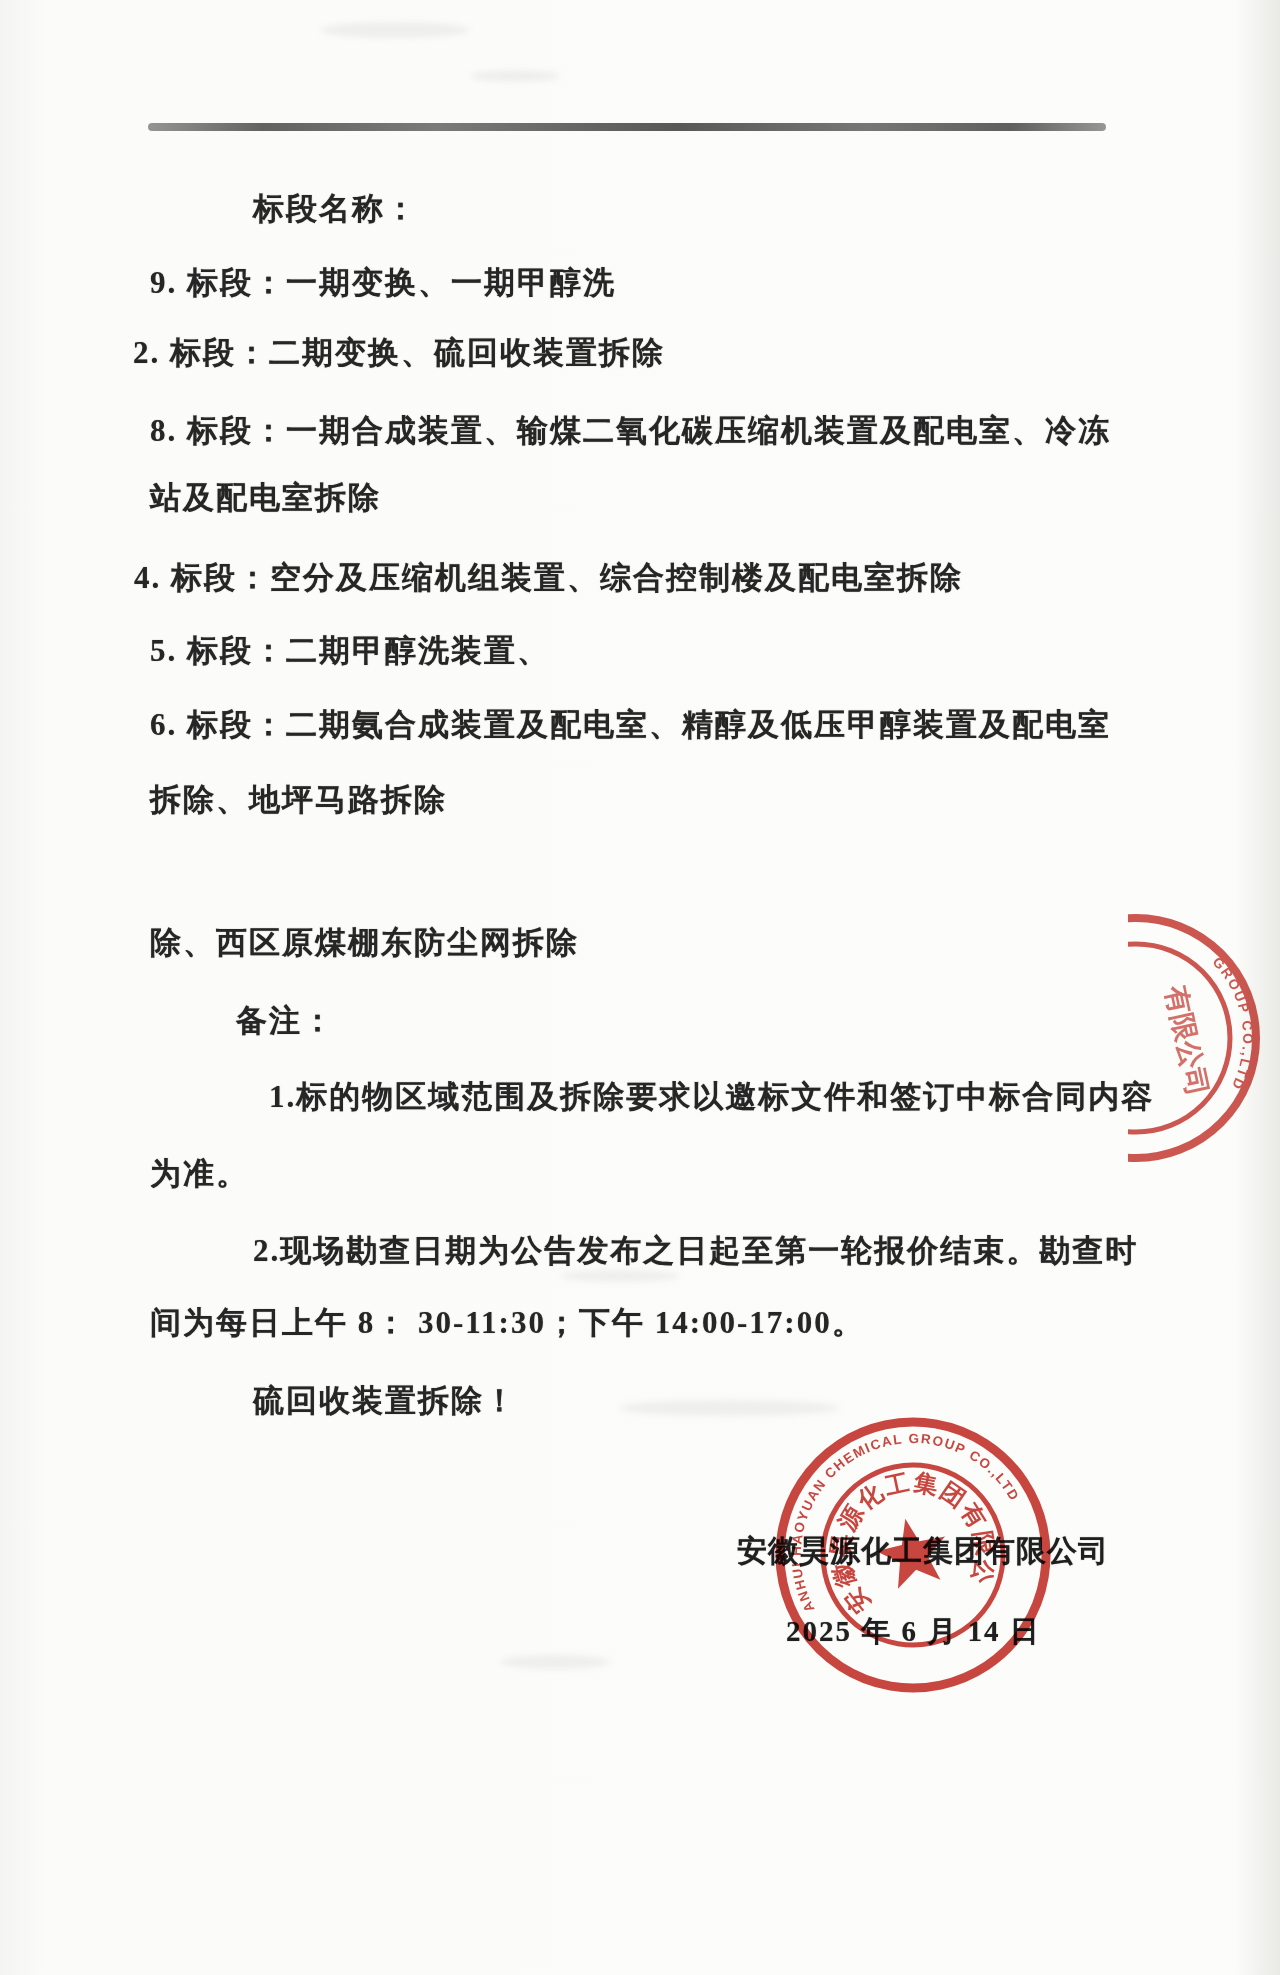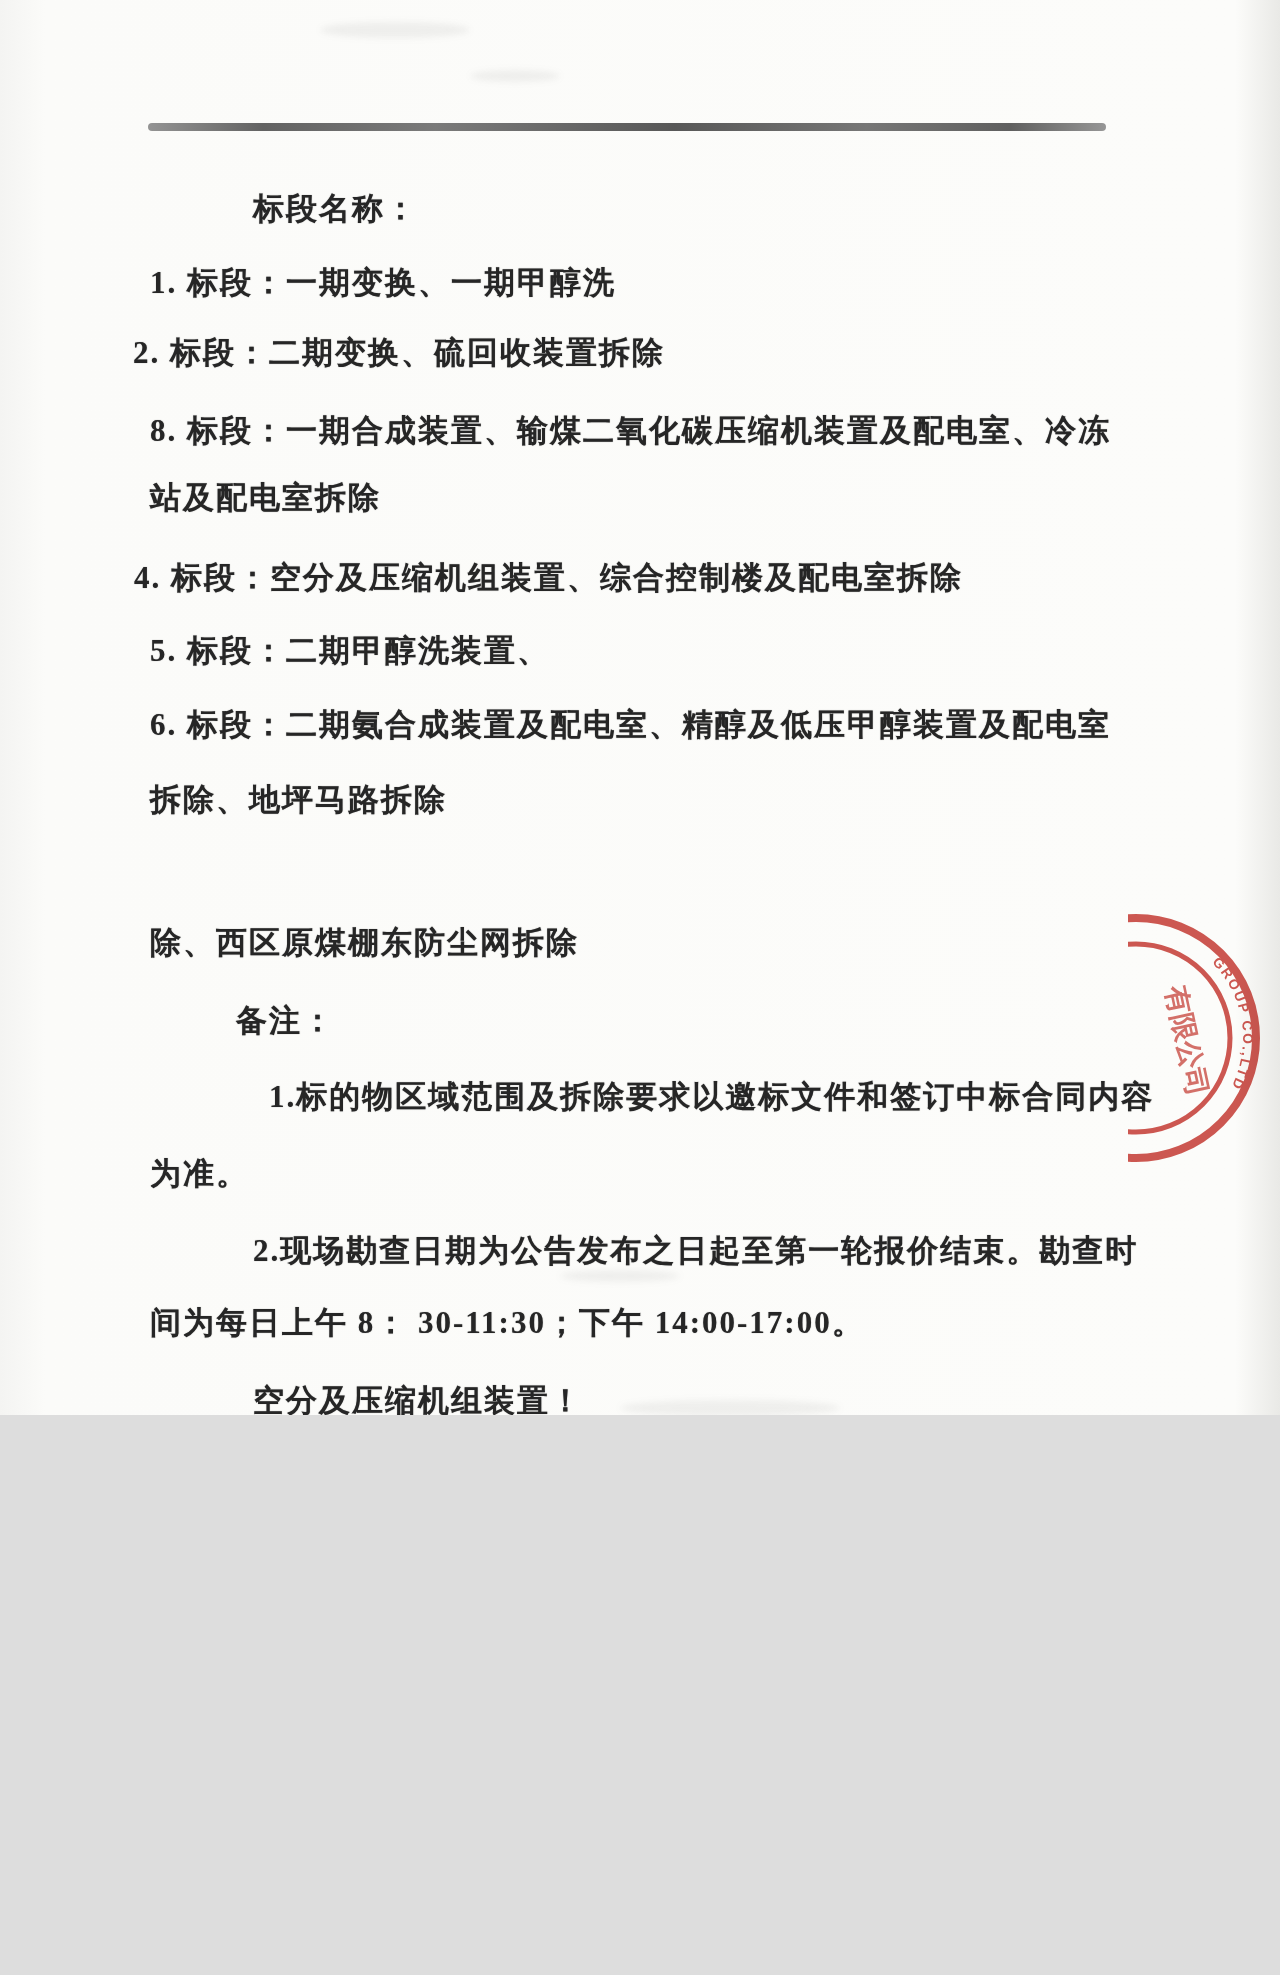--- a/index.html
+++ b/index.html
@@ -1,18 +1,18 @@
 <!DOCTYPE html>
 <html><head>
 <meta charset="utf-8">
 <style>
   html,body{margin:0;padding:0;background:#dddddd;}
   .page{
     position:relative;
-    width:1280px;height:1415px;
+    width:1280px;height:1975px;
     margin:0 auto;
     background:
       linear-gradient(90deg, #f4f4f2 0px, #fbfbf9 45px, #fcfcfa 1235px, #e9e9e6 1280px);
     overflow:hidden;
     font-family:"Liberation Serif", serif;
   }
   .ln{
     position:absolute;
     font-weight:700;
     font-size:31px;
@@ -57,36 +57,36 @@
 
   <div class="scanline"></div>
   <div class="smudge" style="left:320px;top:22px;width:150px;height:16px;"></div>
   <div class="smudge" style="left:470px;top:70px;width:90px;height:12px;"></div>
   <div class="smudge" style="left:620px;top:1400px;width:220px;height:16px;"></div>
   <div class="smudge" style="left:500px;top:1655px;width:110px;height:14px;"></div>
   <div class="smudge" style="left:560px;top:1270px;width:120px;height:12px;"></div>
 
   <div class="ln" style="left:253px;top:188px;">标段名称：</div>
 
-  <div class="ln" style="left:150px;top:262px;">1. 标段：一期变换、一期甲醇洗</div>
+  <div class="ln" style="left:150px;top:262px;">9. 标段：一期变换、一期甲醇洗</div>
   <div class="ln" style="left:133px;top:332px;">2. 标段：二期变换、硫回收装置拆除</div>
   <div class="ln" style="left:150px;top:410px;">8. 标段：一期合成装置、输煤二氧化碳压缩机装置及配电室、冷冻</div>
   <div class="ln" style="left:150px;top:477px;">站及配电室拆除</div>
   <div class="ln" style="left:134px;top:557px;">4. 标段：空分及压缩机组装置、综合控制楼及配电室拆除</div>
   <div class="ln" style="left:150px;top:630px;">5. 标段：二期甲醇洗装置、</div>
   <div class="ln" style="left:150px;top:704px;">6. 标段：二期氨合成装置及配电室、精醇及低压甲醇装置及配电室</div>
   <div class="ln" style="left:150px;top:779px;">拆除、地坪马路拆除</div>
   <div class="ln" style="left:150px;top:922px;">除、西区原煤棚东防尘网拆除</div>
 
   <div class="ln" style="left:236px;top:1000px;">备注：</div>
   <div class="ln" style="left:253px;top:1076px;margin-left:16px;">1.标的物区域范围及拆除要求以邀标文件和签订中标合同内容</div>
   <div class="ln" style="left:150px;top:1153px;">为准。</div>
   <div class="ln" style="left:253px;top:1230px;">2.现场勘查日期为公告发布之日起至第一轮报价结束。勘查时</div>
   <div class="ln" style="left:150px;top:1302px;">间为每日上午 8： 30-11:30；下午 14:00-17:00。</div>
-  <div class="ln" style="left:253px;top:1380px;">空分及压缩机组装置！</div>
+  <div class="ln" style="left:253px;top:1380px;">硫回收装置拆除！</div>
 
   <div class="sig sig-company">安徽昊源化工集团有限公司</div>
   <div class="sig sig-date">2025 年 6 月 14 日</div>
 
   <svg class="seal seal-main" width="290" height="300" viewBox="0 0 290 300">
     <g transform="rotate(-12 145 150)" fill="none" stroke="#c5332b">
       <circle cx="145" cy="150" r="133" stroke-width="9"></circle>
       <circle cx="145" cy="150" r="90" stroke-width="5"></circle>
       <defs>
         <path id="engArc" d="M 39.7 188.3 A 112 112 0 1 1 250.2 188.3"></path>

